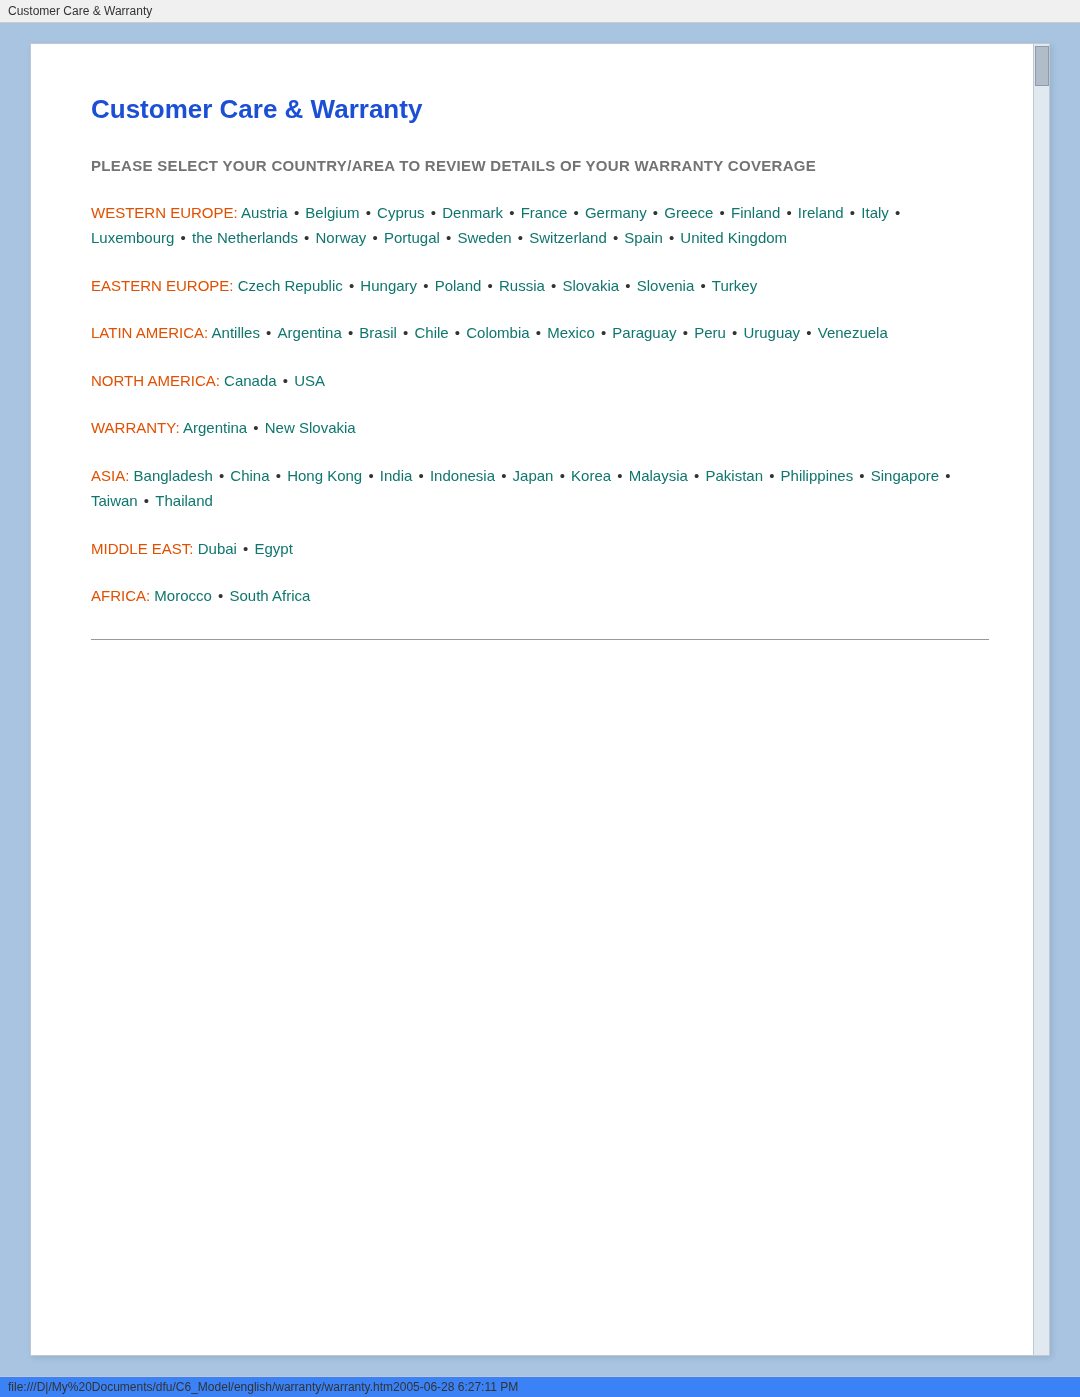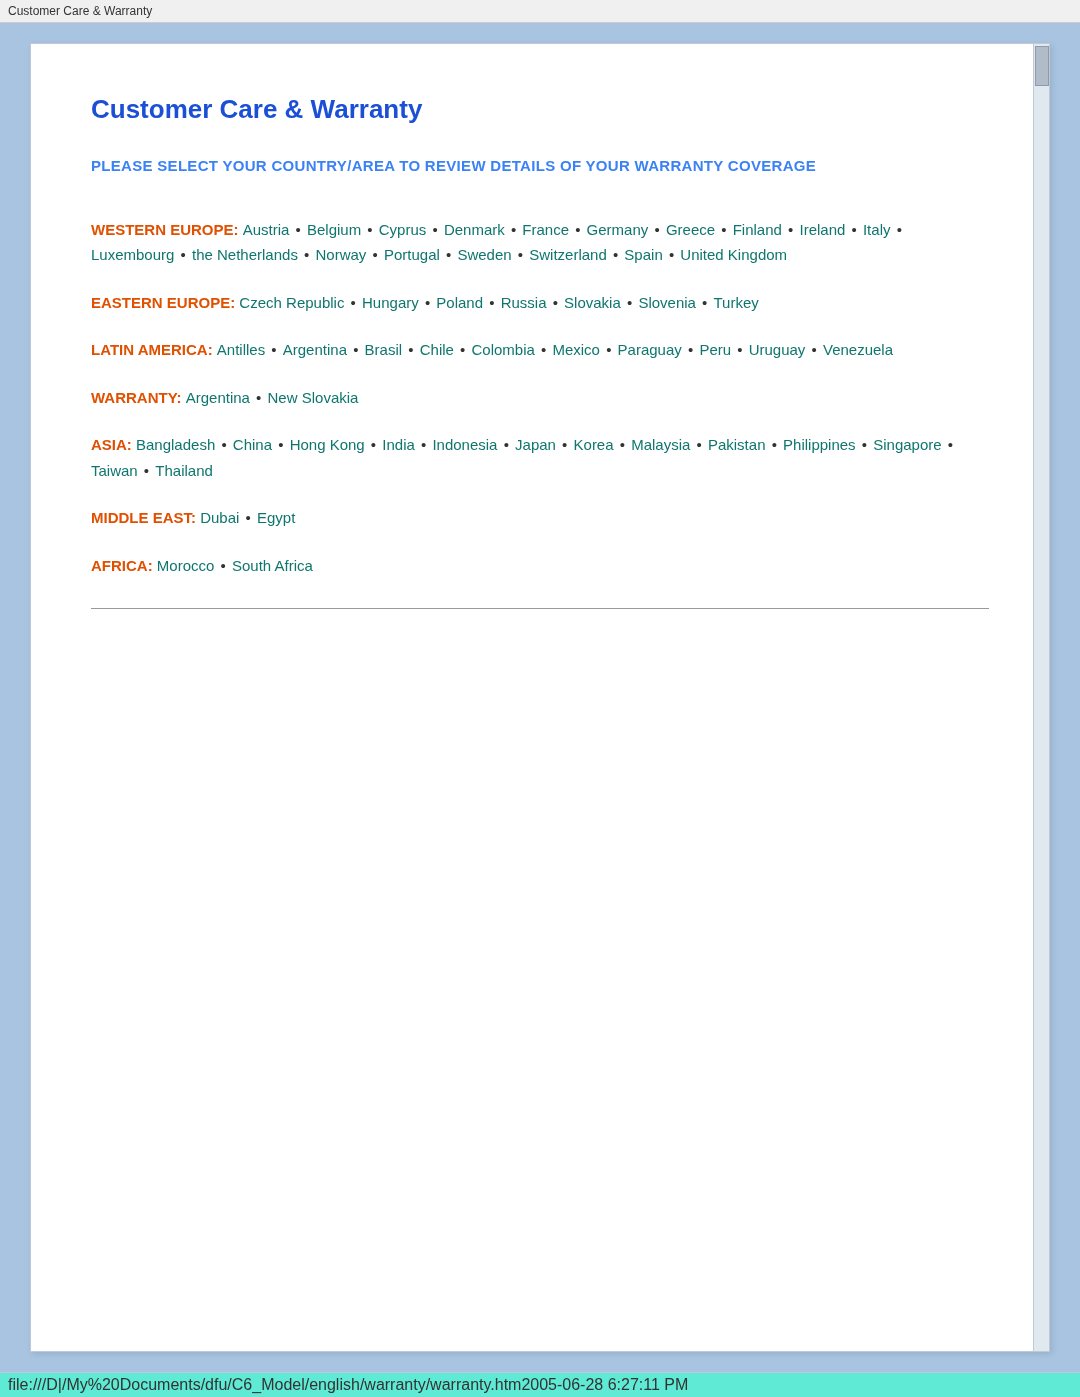--- a/index.html
+++ b/index.html
@@ -61,38 +61,38 @@
     }
 
     h1.page-title {
       color: #1a4fd6;
       font-size: 26px;
       font-weight: bold;
       margin-bottom: 30px;
     }
 
     .subtitle {
-      color: #3b82f6;
+      color: #737373;
       font-size: 15px;
       font-weight: bold;
-      margin-bottom: 39px;
+      margin-bottom: 22px;
       line-height: 1.5;
       text-transform: uppercase;
       letter-spacing: 0.3px;
     }
 
     .region-section {
       margin-bottom: 22px;
       line-height: 1.7;
       font-size: 15px;
     }
 
     .region-label {
       color: #e05000;
-      font-weight: bold;
+      font-weight: normal;
       font-size: 15px;
     }
 
     .country-link {
       color: #0f766e;
       text-decoration: none;
       cursor: pointer;
     }
 
     .bullet {
@@ -101,24 +101,24 @@
     }
 
     .divider {
       border: none;
       border-top: 1px solid #999;
       margin-top: 30px;
       margin-bottom: 20px;
     }
 
     .status-bar {
-      background-color: #5eead4;
+      background-color: #3b82f6;
       border-top: 1px solid #c0c8d8;
       padding: 3px 8px;
-      font-size: 16px;
+      font-size: 12px;
       color: #333;
     }
   </style>
 </head>
 <body>
 
 <div class="title-bar">
   <span>Customer Care &amp; Warranty</span>
 </div>
 
@@ -129,20 +129,21 @@
     </div>
 
     <h1 class="page-title">Customer Care &amp; Warranty</h1>
 
     <p class="subtitle">PLEASE SELECT YOUR COUNTRY/AREA TO REVIEW DETAILS OF YOUR WARRANTY COVERAGE</p>
 
     <div id="regions-container">
     <div class="region-section"><span class="region-label">WESTERN EUROPE: </span><a class="country-link" href="#">Austria</a><span class="bullet"> • </span><a class="country-link" href="#">Belgium</a><span class="bullet"> • </span><a class="country-link" href="#">Cyprus</a><span class="bullet"> • </span><a class="country-link" href="#">Denmark</a><span class="bullet"> • </span><a class="country-link" href="#">France</a><span class="bullet"> • </span><a class="country-link" href="#">Germany</a><span class="bullet"> • </span><a class="country-link" href="#">Greece</a><span class="bullet"> • </span><a class="country-link" href="#">Finland</a><span class="bullet"> • </span><a class="country-link" href="#">Ireland</a><span class="bullet"> • </span><a class="country-link" href="#">Italy</a><span class="bullet"> • </span><a class="country-link" href="#">Luxembourg</a><span class="bullet"> • </span><a class="country-link" href="#">the Netherlands</a><span class="bullet"> • </span><a class="country-link" href="#">Norway</a><span class="bullet"> • </span><a class="country-link" href="#">Portugal</a><span class="bullet"> • </span><a class="country-link" href="#">Sweden</a><span class="bullet"> • </span><a class="country-link" href="#">Switzerland</a><span class="bullet"> • </span><a class="country-link" href="#">Spain</a><span class="bullet"> • </span><a class="country-link" href="#">United Kingdom</a></div>
         <div class="region-section"><span class="region-label">EASTERN EUROPE: </span><a class="country-link" href="#">Czech Republic</a><span class="bullet"> • </span><a class="country-link" href="#">Hungary</a><span class="bullet"> • </span><a class="country-link" href="#">Poland</a><span class="bullet"> • </span><a class="country-link" href="#">Russia</a><span class="bullet"> • </span><a class="country-link" href="#">Slovakia</a><span class="bullet"> • </span><a class="country-link" href="#">Slovenia</a><span class="bullet"> • </span><a class="country-link" href="#">Turkey</a></div>
         <div class="region-section"><span class="region-label">LATIN AMERICA: </span><a class="country-link" href="#">Antilles</a><span class="bullet"> • </span><a class="country-link" href="#">Argentina</a><span class="bullet"> • </span><a class="country-link" href="#">Brasil</a><span class="bullet"> • </span><a class="country-link" href="#">Chile</a><span class="bullet"> • </span><a class="country-link" href="#">Colombia</a><span class="bullet"> • </span><a class="country-link" href="#">Mexico</a><span class="bullet"> • </span><a class="country-link" href="#">Paraguay</a><span class="bullet"> • </span><a class="country-link" href="#">Peru</a><span class="bullet"> • </span><a class="country-link" href="#">Uruguay</a><span class="bullet"> • </span><a class="country-link" href="#">Venezuela</a></div>
+        <div class="region-section"><span class="region-label">NORTH AMERICA: </span><a class="country-link" href="#">Canada</a><span class="bullet"> • </span><a class="country-link" href="#">USA</a></div>
         <div class="region-section"><span class="region-label">WARRANTY: </span><a class="country-link" href="#">Argentina</a><span class="bullet"> • </span><a class="country-link" href="#">New Slovakia</a></div>
         <div class="region-section"><span class="region-label">ASIA: </span><a class="country-link" href="#">Bangladesh</a><span class="bullet"> • </span><a class="country-link" href="#">China</a><span class="bullet"> • </span><a class="country-link" href="#">Hong Kong</a><span class="bullet"> • </span><a class="country-link" href="#">India</a><span class="bullet"> • </span><a class="country-link" href="#">Indonesia</a><span class="bullet"> • </span><a class="country-link" href="#">Japan</a><span class="bullet"> • </span><a class="country-link" href="#">Korea</a><span class="bullet"> • </span><a class="country-link" href="#">Malaysia</a><span class="bullet"> • </span><a class="country-link" href="#">Pakistan</a><span class="bullet"> • </span><a class="country-link" href="#">Philippines</a><span class="bullet"> • </span><a class="country-link" href="#">Singapore</a><span class="bullet"> • </span><a class="country-link" href="#">Taiwan</a><span class="bullet"> • </span><a class="country-link" href="#">Thailand</a></div>
         <div class="region-section"><span class="region-label">MIDDLE EAST: </span><a class="country-link" href="#">Dubai</a><span class="bullet"> • </span><a class="country-link" href="#">Egypt</a></div>
         <div class="region-section"><span class="region-label">AFRICA: </span><a class="country-link" href="#">Morocco</a><span class="bullet"> • </span><a class="country-link" href="#">South Africa</a></div>
       </div>
 
     <hr class="divider">
   </div>
 </div>
 

